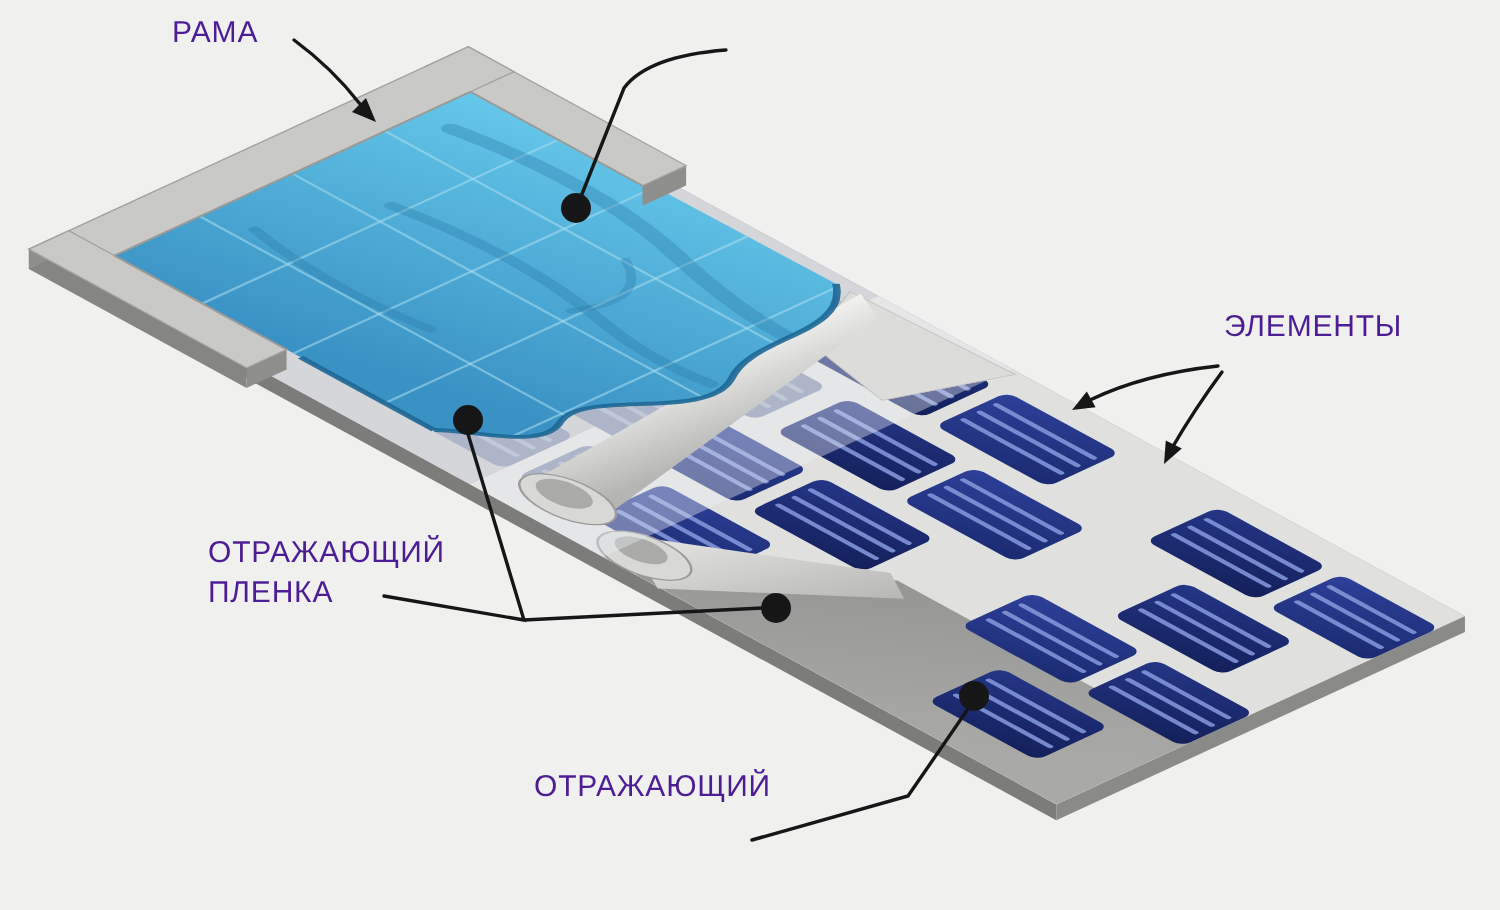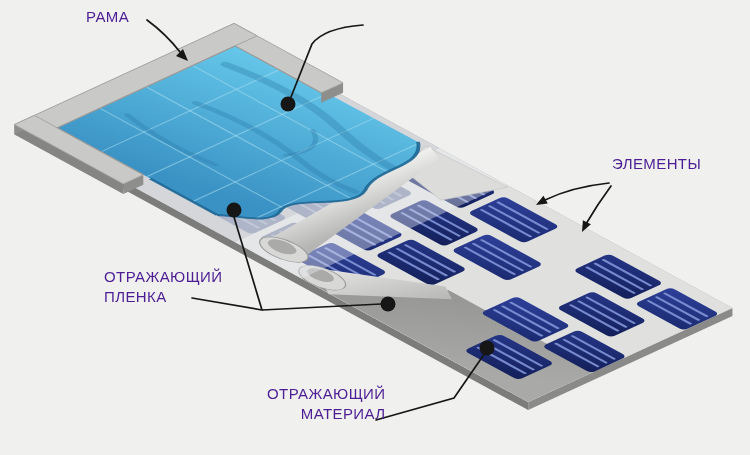--- a/index.html
+++ b/index.html
@@ -211,15 +211,14 @@
   </svg>
 
   <div class="lbl" style="left:86px;top:7px;">РАМА</div>
   <div class="lbl" style="left:612px;top:154px;">ЭЛЕМЕНТЫ</div>
   <div class="lbl" style="left:104px;top:267px;">
     <div>ОТРАЖАЮЩИЙ</div>
     <div>ПЛЕНКА</div>
   </div>
   <div class="lbl" style="left:267px;top:384px;text-align:right;">
     <div>ОТРАЖАЮЩИЙ</div>
-    <div>МАТЕРИАЛ</div>
   </div>
 </div>
 
 </body></html>

